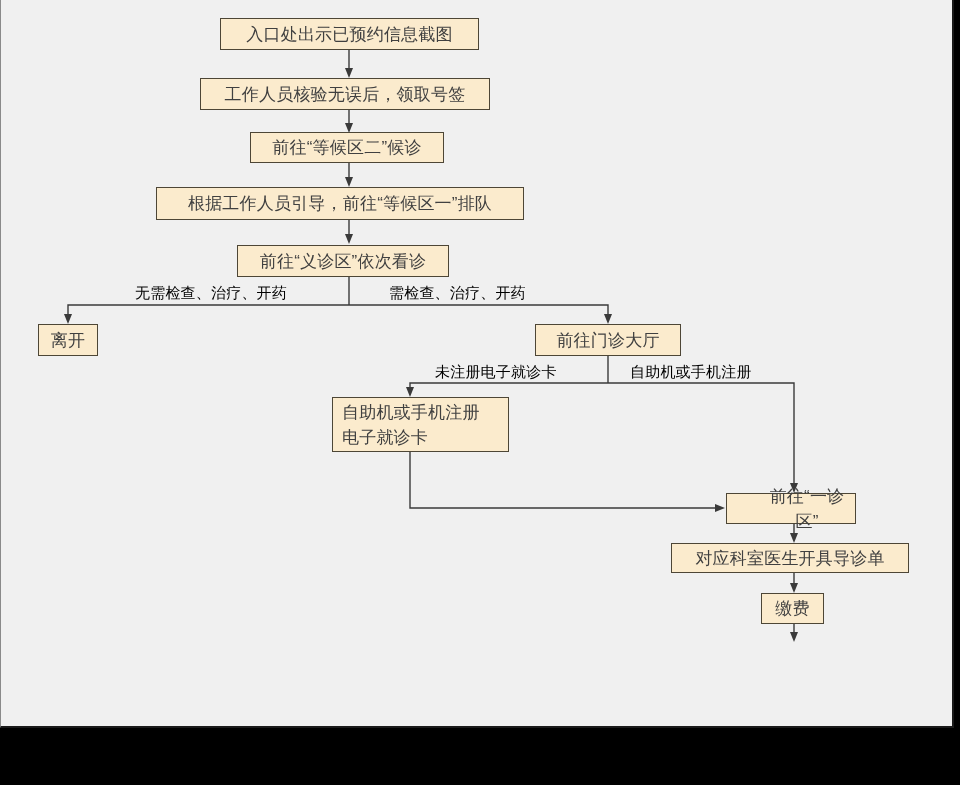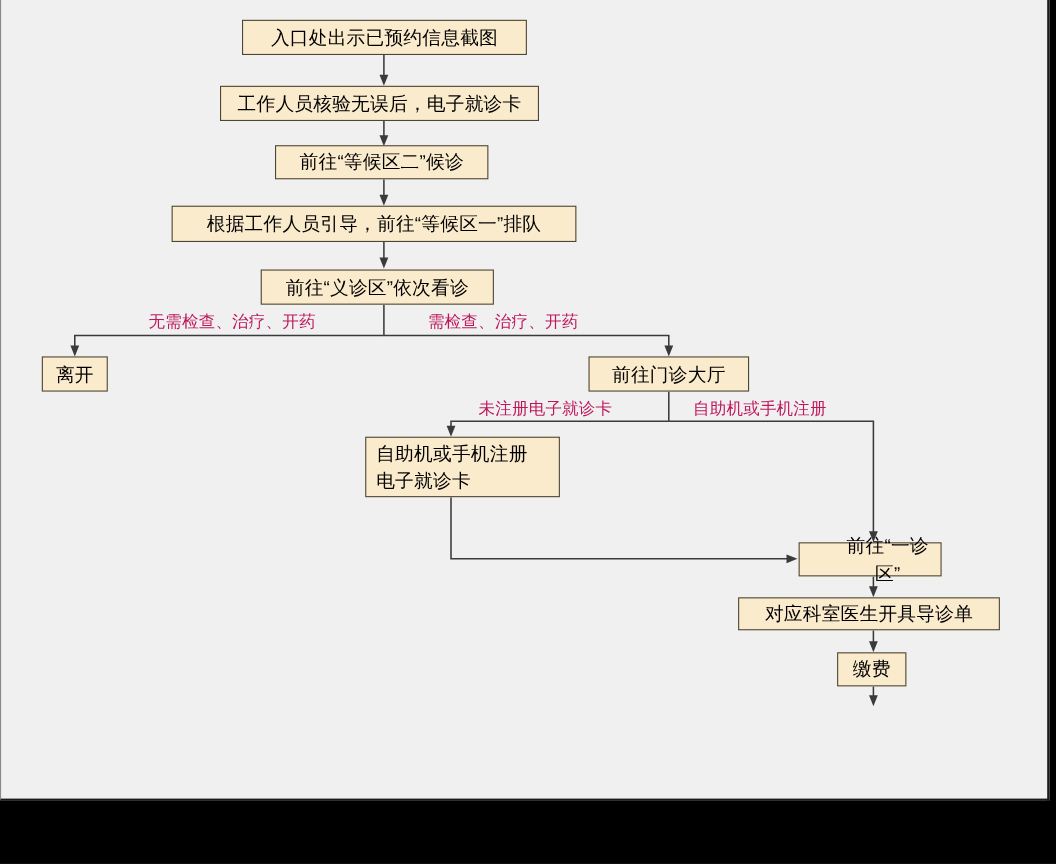--- a/index.html
+++ b/index.html
@@ -30,38 +30,38 @@
     border-bottom: 2px solid #1a1a1a;
     border-left: 1px solid #8a8a8a;
     box-sizing: border-box;
     overflow: hidden;
   }
   .node {
     position: absolute;
     background: #fbebcd;
     border: 1px solid #4d4636;
     box-sizing: border-box;
-    color: #000000;
+    color: #404040;
     font-size: 17px;
     line-height: 25px;
     display: flex;
     align-items: center;
     justify-content: center;
     text-align: center;
     white-space: pre-line;
     letter-spacing: 0.2px;
   }
   .node.left-align {
     justify-content: flex-start;
     text-align: left;
     padding-left: 9px;
   }
   .edge-label {
     position: absolute;
-    color: #be185d;
+    color: #000000;
     font-size: 15px;
     line-height: 18px;
     white-space: nowrap;
     letter-spacing: 0.2px;
   }
   svg.wires {
     position: absolute;
     left: 0;
     top: 0;
     width: 954px;
@@ -129,21 +129,21 @@
 
       <line x1="793" y1="573" x2="793" y2="586"></line>
       <polygon points="793,593 789,583 797,583"></polygon>
 
       <line x1="793" y1="624" x2="793" y2="635"></line>
       <polygon points="793,642 789,632 797,632"></polygon>
     </svg>
 
     <div class="node" style="left:219px; top:18px; width:259px; height:32px;">入口处出示已预约信息截图</div>
 
-    <div class="node" style="left:199px; top:78px; width:290px; height:32px;">工作人员核验无误后，电子就诊卡</div>
+    <div class="node" style="left:199px; top:78px; width:290px; height:32px;">工作人员核验无误后，领取号签</div>
 
     <div class="node" style="left:249px; top:132px; width:194px; height:31px;">前往“等候区二”候诊</div>
 
     <div class="node" style="left:236px; top:245px; width:212px; height:32px;">前往“义诊区”依次看诊</div>
 
     <div class="node" style="left:155px; top:187px; width:368px; height:33px;">根据工作人员引导，前往“等候区一”排队</div>
 
     <div class="node" style="left:37px; top:324px; width:60px; height:32px;text-align:right;">离开</div>
 
     <div class="node" style="left:534px; top:324px; width:146px; height:32px;">前往门诊大厅</div>

